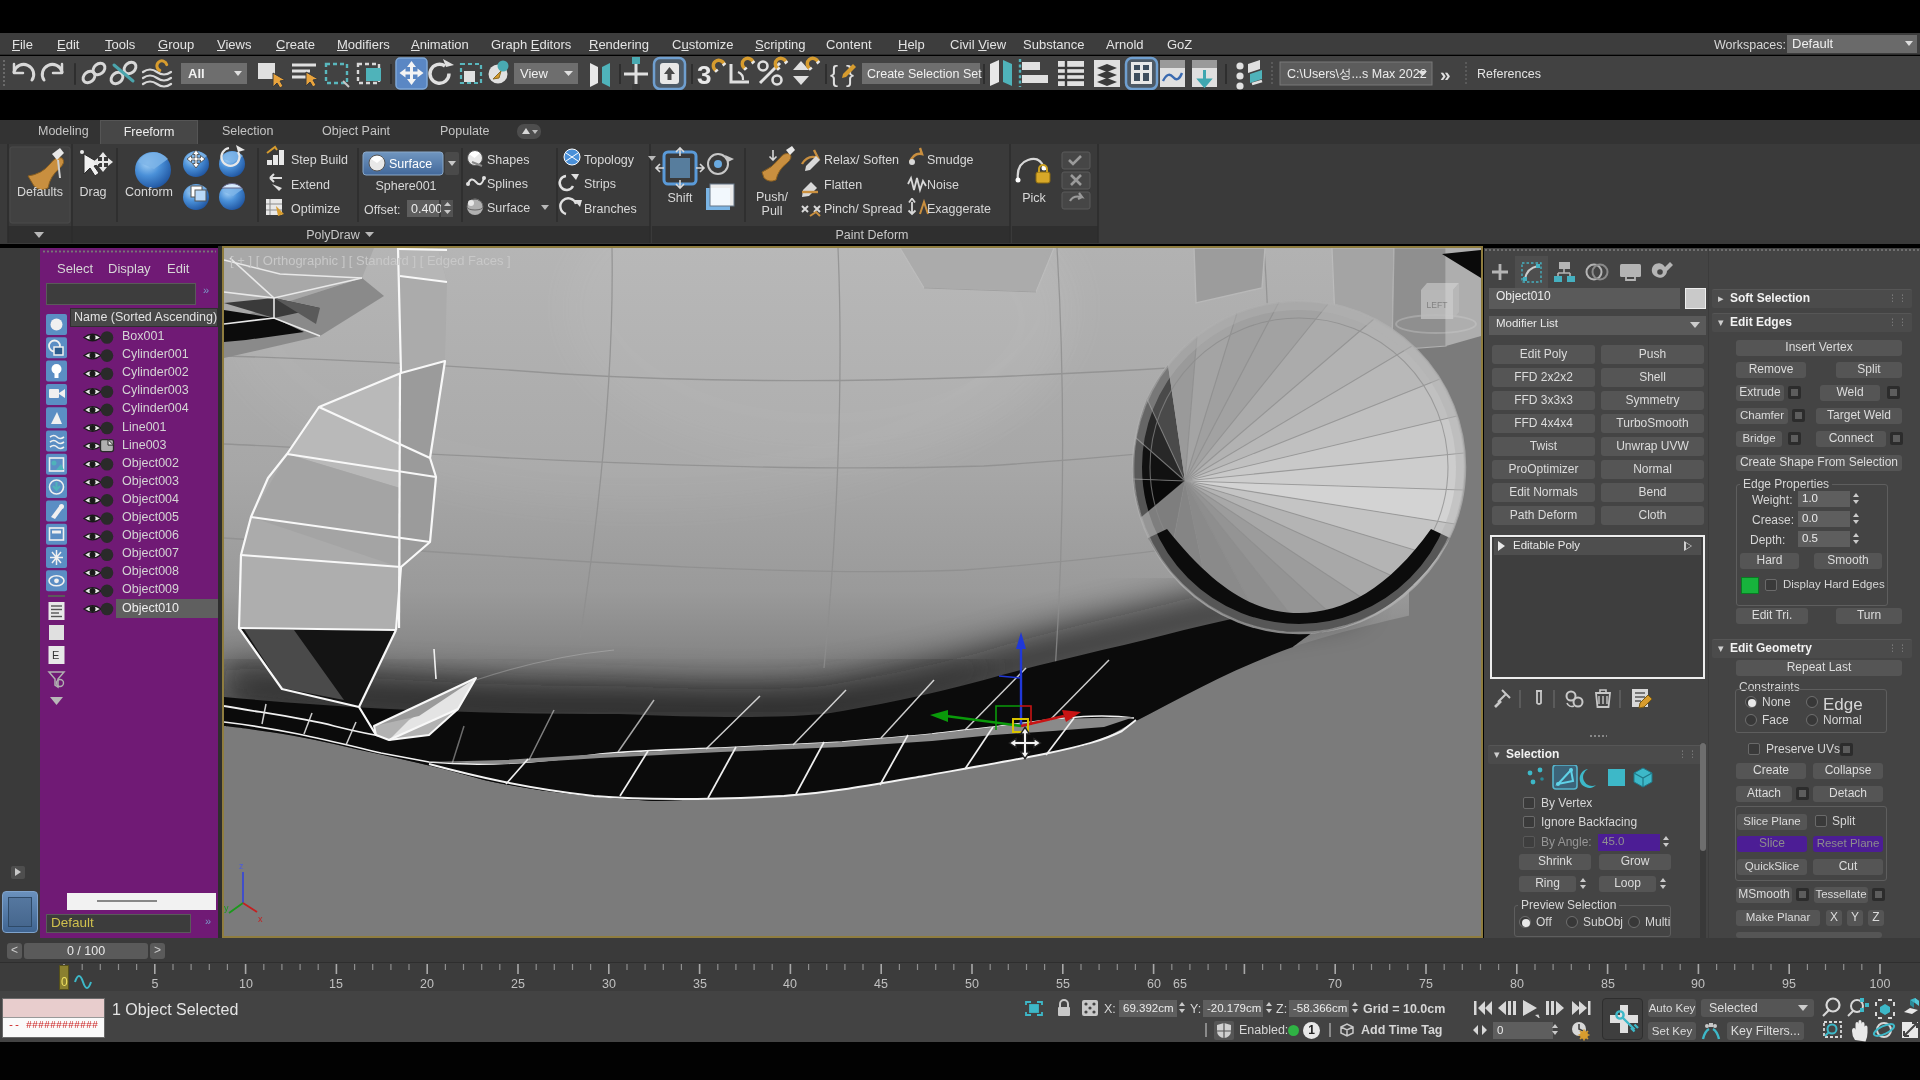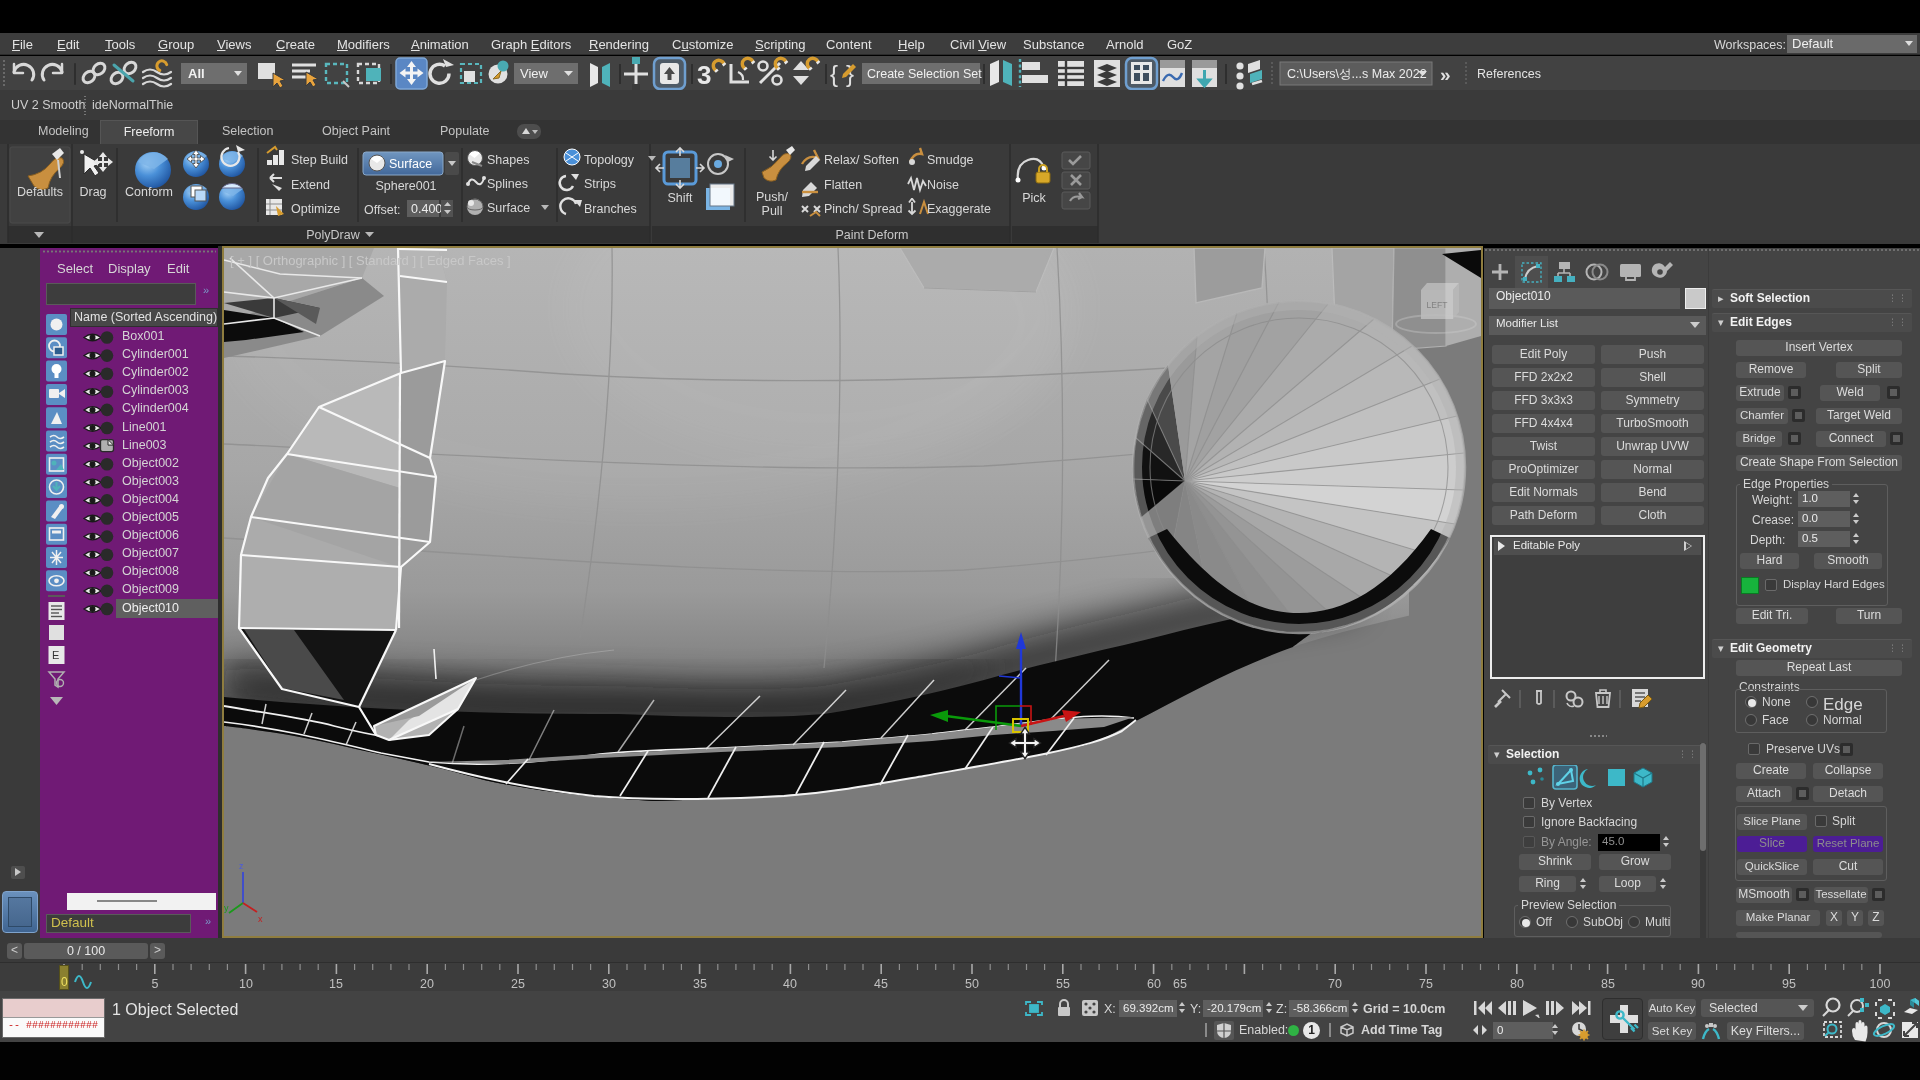--- a/index.html
+++ b/index.html
@@ -25,21 +25,21 @@
 
 .btn{position:absolute;background:#555555;border-radius:3px;color:#dcdcdc;font-size:11.5px;text-align:center;overflow:hidden;white-space:nowrap;}
 .btn.dis{color:#8d8d8d;background:#4c1d95;}
 .cbx{position:absolute;width:12px;height:12px;background:#3a3a3a;border:1px solid #6a6a6a;border-radius:2px;}
 .sbx{position:absolute;width:13px;height:13px;background:#2c2c2c;border-radius:2px;}
 .sbx i{position:absolute;left:3px;top:3px;width:7px;height:7px;background:#5d5d5d;}
 .radio{position:absolute;width:12px;height:12px;border-radius:50%;background:#383838;border:1px solid #6f6f6f;}
 .radio.on::after{content:"";position:absolute;left:2px;top:2px;width:8px;height:8px;border-radius:50%;background:#e8e8e8;}
 .lbl{position:absolute;font-size:12px;color:#d6d6d6;white-space:nowrap;}
 .vbox{position:absolute;background:#5e5e5e;color:#ececec;font-size:11.5px;padding:1px 4px;overflow:hidden;}
-.vbox.dis{background:#000000;color:#909090;}
+.vbox.dis{background:#4c1d95;color:#909090;}
 .spin{position:absolute;width:11px;}
 .spin::before{content:"";position:absolute;left:2px;top:1px;border-left:3.5px solid transparent;border-right:3.5px solid transparent;border-bottom:4.5px solid #c9c9c9;}
 .spin::after{content:"";position:absolute;left:2px;top:8px;border-left:3.5px solid transparent;border-right:3.5px solid transparent;border-top:4.5px solid #c9c9c9;}
 .grpbox{position:absolute;border:1px solid #5e5e5e;border-radius:3px;}
 .grplab{position:absolute;font-size:12px;color:#d6d6d6;background:#444444;padding:0 3px;white-space:nowrap;}
 
 #leftstrip{left:0;top:248px;width:40px;height:690px;background:#3a3a3a;}
 #explorer{left:40px;top:248px;width:178px;height:690px;background:#701a75;}
 #vpwrap{left:222px;top:246px;width:1261px;height:692px;background:#8f7d3f;}
 #vp{position:absolute;left:2px;top:2px;width:1257px;height:688px;background:#7b7b7b;overflow:hidden;}
@@ -246,25 +246,20 @@
     <rect x="1280" y="6" width="152" height="23" fill="#5c5c5c" stroke="#787878" stroke-width="1"></rect>
     <text x="1287" y="22" font-size="12.5" fill="#ececec">C:\Users\성...s Max 2022</text>
     <path d="M1418 15 l9 0 -4.5 5 z" fill="#e0e0e0"></path>
 
     <text x="1440" y="25" font-size="19" fill="#e0e0e0" font-weight="bold">»</text>
     <line x1="1466" y1="6" x2="1466" y2="30" stroke="#5a5a5a" stroke-width="2" stroke-dasharray="2 2"></line>
     <text x="1477" y="22" font-size="12.5" fill="#e4e4e4">References</text>
 
     <line x1="4" y1="4" x2="4" y2="30" stroke="#6a6a6a" stroke-width="2" stroke-dasharray="2 2"></line>
   </svg>
-  </div>
-  <div class="abs" id="tabrow">
-    <div class="vtab" style="left:11px;">UV 2 Smooth</div>
-    <div style="position:absolute;left:84px;top:5px;width:2px;height:20px;background-image:radial-gradient(circle,#777 0.8px,transparent 1px);background-size:2px 3px;"></div>
-      <div class="vtab" style="left:92px;">ideNormalThie</div>
   </div>
   <div class="abs" id="ribtabs">
     <div class="rtab" style="left:38px;">Modeling</div>
     <div id="rtab-active">Freeform</div>
     <div class="rtab" style="left:222px;">Selection</div>
     <div class="rtab" style="left:322px;">Object Paint</div>
     <div class="rtab" style="left:440px;">Populate</div>
     <div style="position:absolute;left:517px;top:4px;width:24px;height:15px;background:#4d4d4d;border-radius:7px;">
         <span style="position:absolute;left:5px;top:4px;width:0;height:0;border-left:4px solid transparent;border-right:4px solid transparent;border-bottom:6px solid #d8d8d8;"></span>
         <span style="position:absolute;right:3px;top:6px;width:0;height:0;border-left:3px solid transparent;border-right:3px solid transparent;border-top:4px solid #bbb;"></span>

